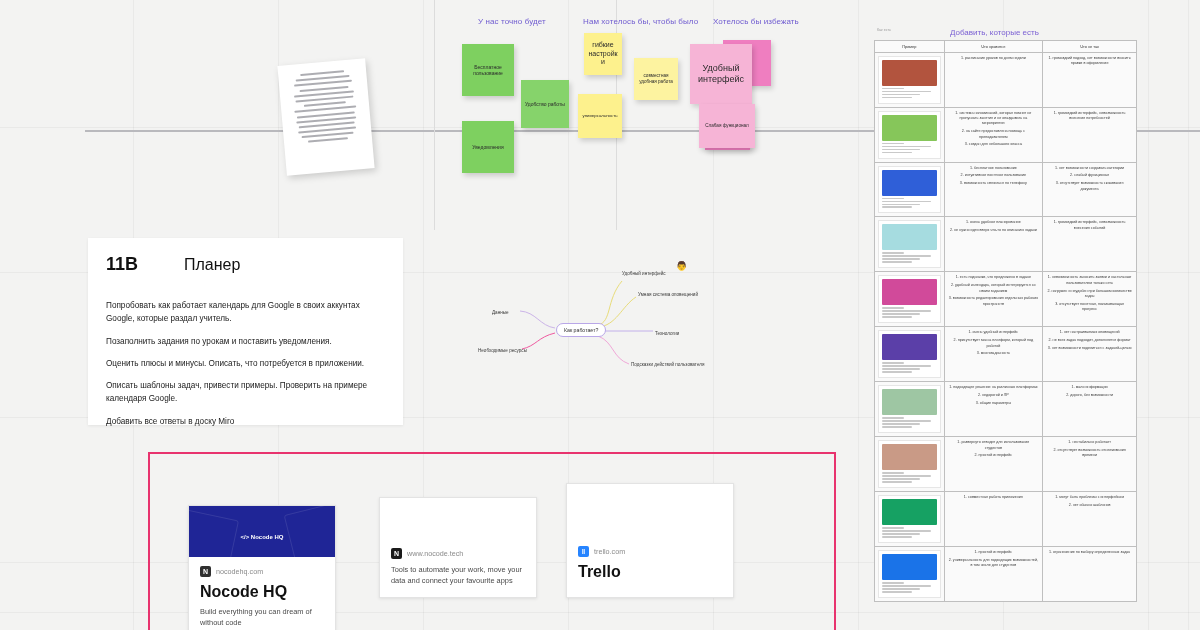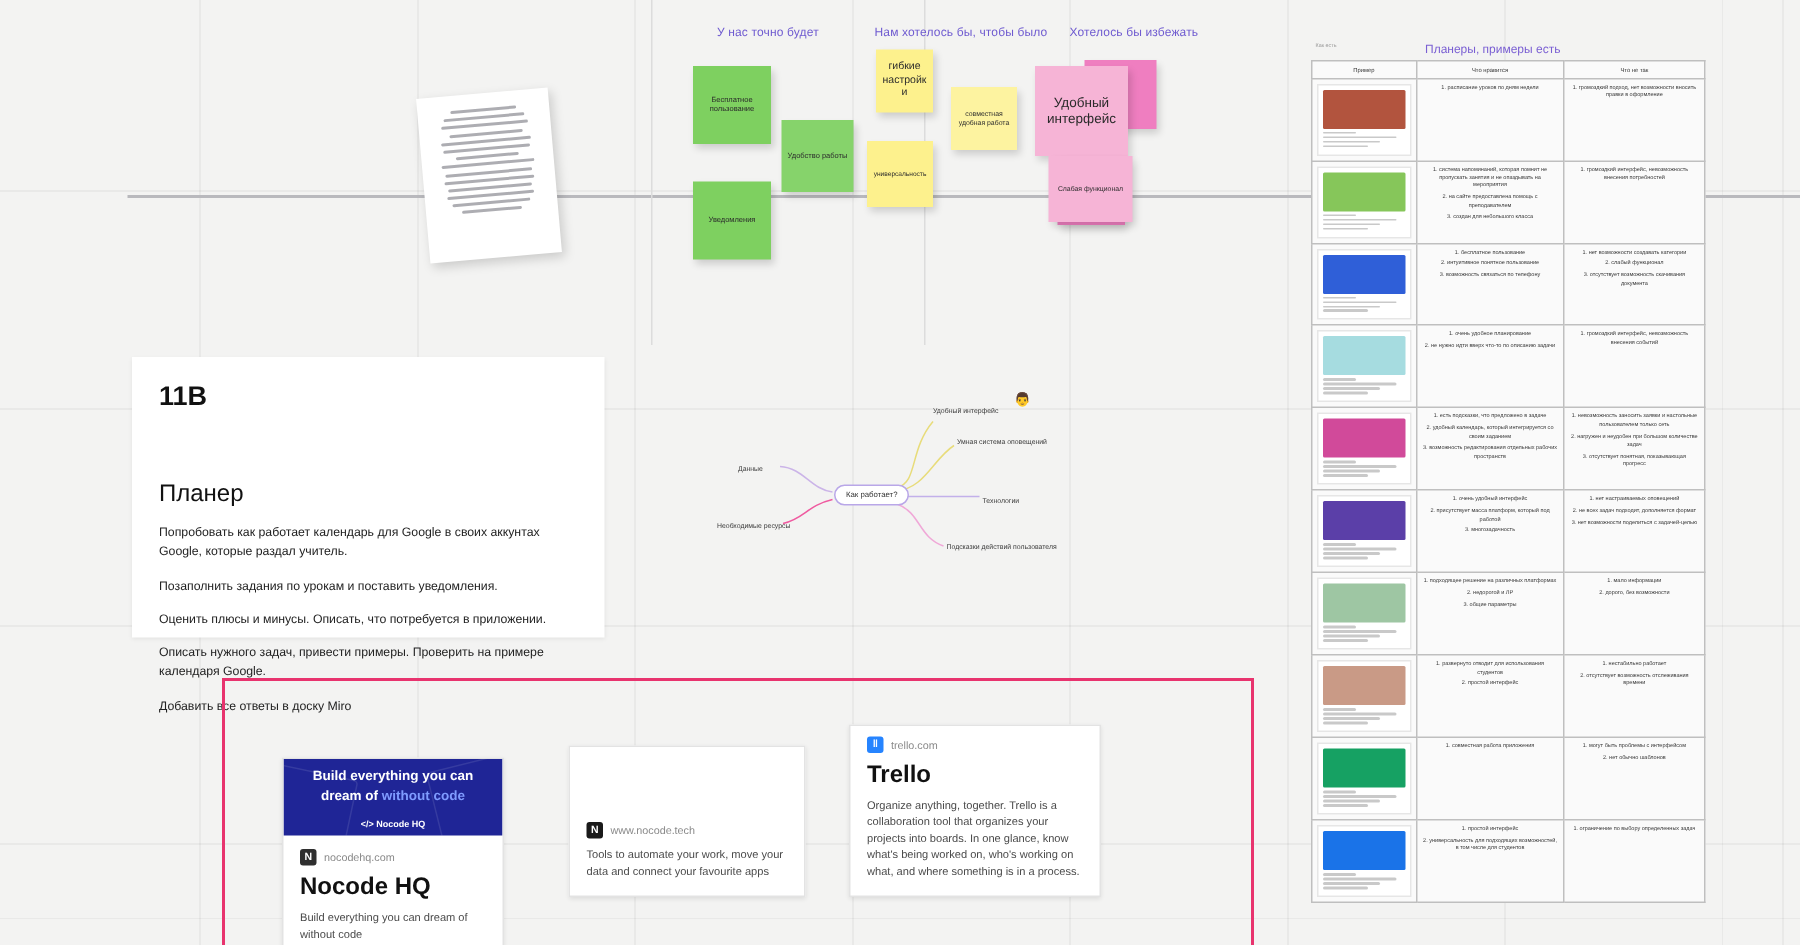--- a/index.html
+++ b/index.html
@@ -46,21 +46,21 @@
     position:absolute;background:#fff;box-shadow:2px 3px 7px rgba(0,0,0,.17);
     transform:rotate(-5deg);padding:10px 9px;box-sizing:border-box;overflow:hidden;
   }
   .paper .ln{height:2px;background:#8e8e94;margin:0 auto 3.2px;border-radius:1px;opacity:.72;}
 
   
   .planner{
     position:absolute;background:#fff;box-sizing:border-box;
     padding:16px 18px 14px 18px;box-shadow:0 1px 3px rgba(0,0,0,.07);
   }
-  .planner .hd{display:flex;gap:46px;align-items:baseline;margin-bottom:9px;flex-direction:column;}
+  .planner .hd{display:flex;gap:46px;align-items:baseline;margin-bottom:24px;}
   .planner .hd .num{font-size:18px;font-weight:700;color:#111;}
   .planner .hd .ttl{font-size:16px;font-weight:400;color:#111;}
   .planner p{margin:0 0 9px 0;font-size:8.2px;line-height:1.62;color:#222;}
 
   
   .mm-center{
     position:absolute;border:1px solid #b9a7e8;border-radius:11px;background:#fff;
     display:flex;align-items:center;justify-content:center;
     font-size:5.2px;color:#333;padding:3px 7px;white-space:nowrap;
   }
@@ -158,21 +158,21 @@
 
   <div class="planner" style="left:88px;top:238px;width:315px;height:187px">
     <div class="hd">
       <span class="num">11B</span>
       <span class="ttl">Планер</span>
     </div>
     <div id="planner-body">
         <p>Попробовать как работает календарь для Google в своих аккунтах Google, которые раздал учитель.</p>
         <p>Позаполнить задания по урокам и поставить уведомления.</p>
         <p>Оценить плюсы и минусы. Описать, что потребуется в приложении.</p>
-        <p>Описать нужного задач, привести примеры. Проверить на примере календаря Google.</p>
+        <p>Описать шаблоны задач, привести примеры. Проверить на примере календаря Google.</p>
         <p>Добавить все ответы в доску Miro</p>
       </div>
   </div>
 
   <div>
     <svg class="mm-svg" width="1200" height="630">
       <path d="M598,325 C612,322 606,300 622,281" stroke="#e8dc7a" stroke-width="1" fill="none"></path>
       <path d="M598,327 C616,326 622,306 636,297" stroke="#e8dc7a" stroke-width="1" fill="none"></path>
       <path d="M600,331 L653,331" stroke="#c2b0ea" stroke-width="1" fill="none"></path>
       <path d="M598,336 C614,342 612,358 629,364" stroke="#f0a8d8" stroke-width="1" fill="none"></path>
@@ -190,24 +190,20 @@
       </div>
     <div class="mm-emoji" style="left:676px;top:262px">👨</div>
   </div>
 
   <div class="pinkframe" style="left:148px;top:452px;width:688px;height:186px"></div>
 
   <div class="bm" style="left:188px;top:505px;width:148px;height:135px">
     <div class="bm-hero" style="height:78px">
       <div class="deco" style="width:54px;height:62px;left:-12px;top:8px;transform:rotate(12deg)"></div>
       <div class="deco" style="width:58px;height:66px;right:-16px;bottom:-18px;transform:rotate(-14deg)"></div>
-      <div class="h1">
-        <span>Build everything you can</span><br>
-        <span>dream of </span><em>without code</em>
-      </div>
       <div class="h2">&lt;/&gt; Nocode HQ</div>
     </div>
     <div class="bm-pad">
       <div class="bm-src">
         <span class="bm-favi" style="background:#2f2f2f">N</span>
         <span class="bm-host">nocodehq.com</span>
       </div>
       <div class="bm-title">Nocode HQ</div>
       <div class="bm-desc">Build everything you can dream of without code</div>
     </div>
@@ -223,26 +219,25 @@
     </div>
   </div>
 
   <div class="bm" style="left:566px;top:483px;width:168px;height:115px">
     <div class="bm-pad">
       <div class="bm-src">
         <span class="bm-favi" style="background:#2684ff">‖</span>
         <span class="bm-host">trello.com</span>
       </div>
       <div class="bm-title">Trello</div>
-      <div class="bm-desc">Organize anything, together. Trello is a collaboration tool that organizes your projects into boards. In one glance, know what's being worked on, who's working on what, and where something is in a process.</div>
     </div>
   </div>
 
   <div class="tbl-corner" style="left:877px;top:28px">Как есть</div>
-  <div class="tbl-title" style="left:950px;top:28px">Планеры, примеры есть</div>
+  <div class="tbl-title" style="left:950px;top:28px">Добавить, которые есть</div>
   <div class="tbl-wrap" style="left:874px;top:40px;width:263px;height:455px">
     <table class="grid">
       <thead>
           <tr id="tbl-head">
             <th style="width: 26%;">Пример</th>
             <th style="width: 38%;">Что нравится</th>
             <th style="width: 36%;">Что не так</th>
           </tr>
         </thead>
       <tbody id="tbl-body">

